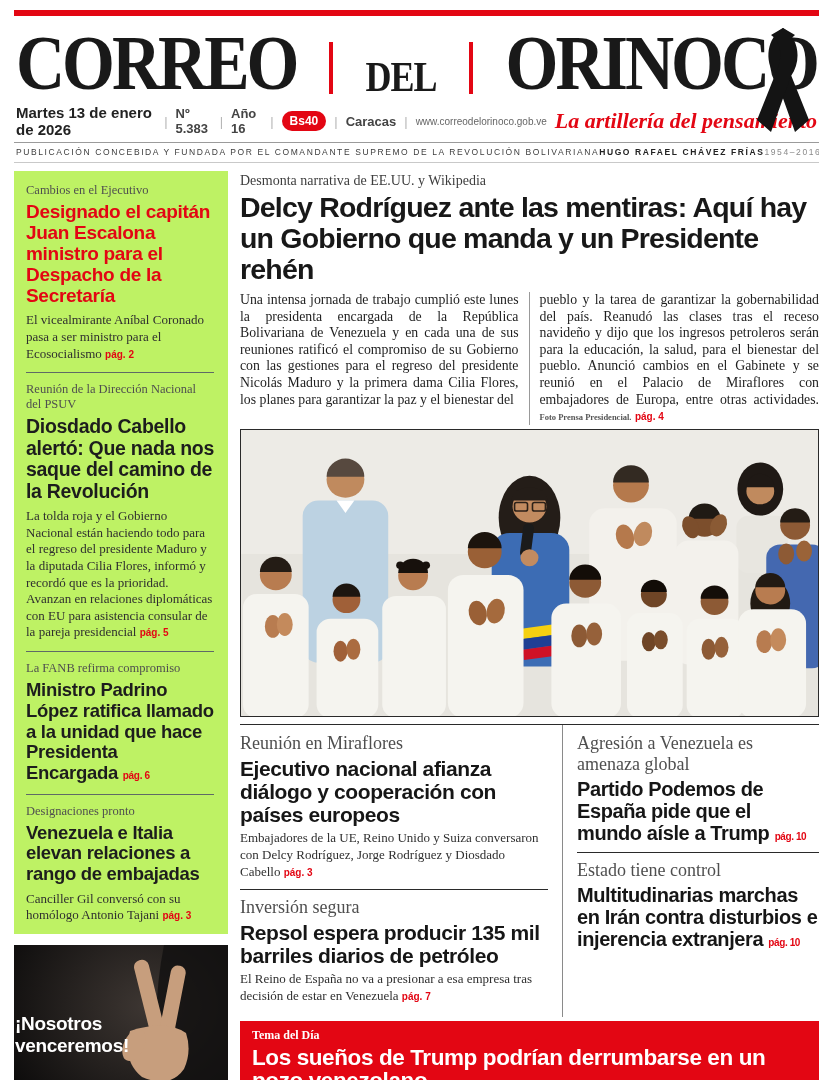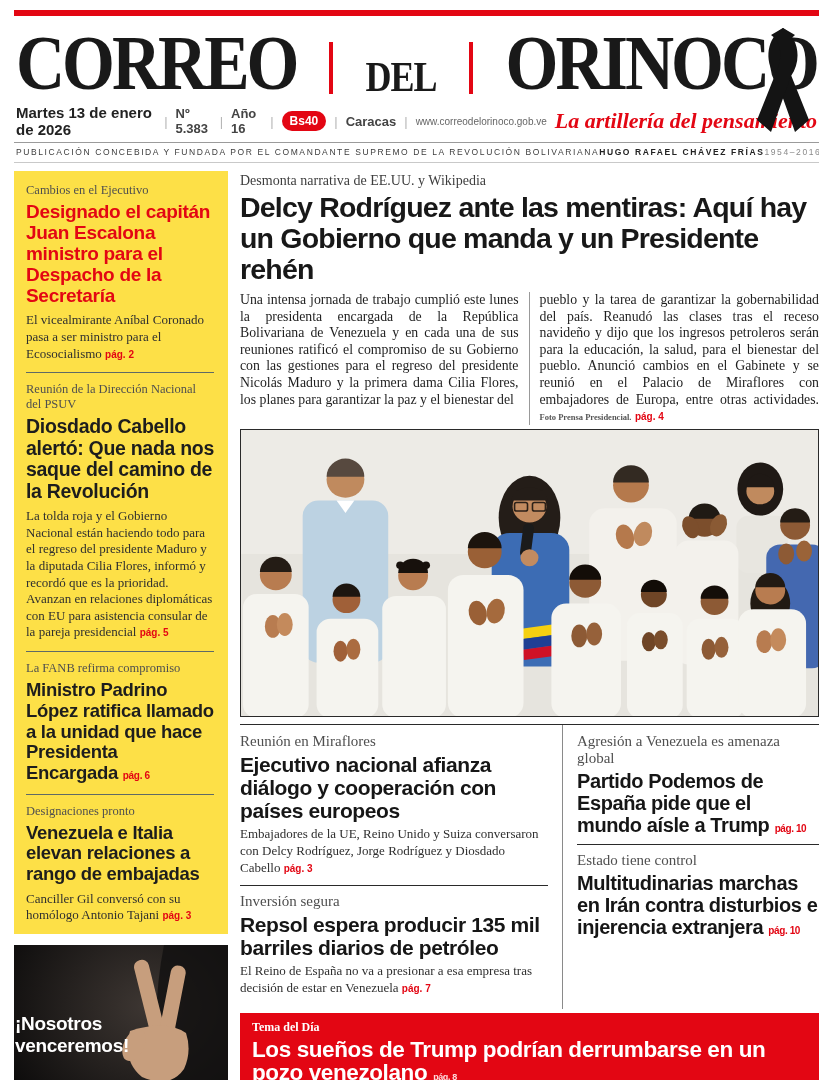--- a/index.html
+++ b/index.html
@@ -25,21 +25,21 @@
   .price-badge { background:#e30613; color:#fff; font-weight:700; font-size:12px; border-radius:14px; padding:4px 8px; line-height:1; }
   .website { font-size:10px; color:#666; font-weight:400; text-decoration:none; }
   .tagline { margin-left:auto; font-family:"Liberation Serif", serif; font-style:italic; font-weight:700; font-size:22px; color:#e30613; white-space:nowrap; }
   .founder-line { display:flex; justify-content:space-between; align-items:baseline; padding:4px 2px 5px 2px; border-bottom:1px solid #c9c9c9; font-size:8.5px; letter-spacing:1.6px; color:#3c3c3c; white-space:nowrap; overflow:hidden; }
   .founder-line .fl-name { font-weight:700; color:#222; }
   .founder-line .fl-years { color:#8a8a8a; }
   
   .content { display:grid; grid-template-columns:214px 1fr; column-gap:12px; margin-top:8px; }
   
   .sidebar { display:flex; flex-direction:column; }
-  .sidebar-box { background:#fde047; padding:12px 14px 10px 12px; flex:0 0 auto; }
+  .sidebar-box { background:#bef264; padding:12px 14px 10px 12px; flex:0 0 auto; }
   .sb-kicker { font-family:"Liberation Serif", serif; font-size:12.5px; color:#4f4f4f; margin-bottom:4px; }
   .sb-headline-red { font-size:19px; font-weight:700; color:#e30613; line-height:1.1; letter-spacing:-0.3px; }
   .sb-headline-black { font-size:19.5px; font-weight:700; color:#1d1d1d; line-height:1.1; letter-spacing:-0.3px; }
   .sb-headline-serifless { font-size:18.5px; font-weight:700; color:#1d1d1d; line-height:1.12; letter-spacing:-0.3px; }
   .sb-deck { font-family:"Liberation Serif", serif; font-size:13px; color:#2f2f2f; line-height:1.28; margin-top:6px; }
   .pg-tag { color:#e30613; font-weight:700; font-size:10px; font-family:"Liberation Sans", sans-serif; white-space:nowrap; }
   .sb-divider { border:none; border-top:1px solid #5f6a66; margin:10px 0 9px 0; }
   .promo-box { position:relative; margin-top:11px; height:190px; background:#0c0b0b; flex:0 0 auto; }
   .promo-box svg { position:absolute; inset:0; width:100%; height:100%; }
   .promo-slogan { position:absolute; left:1px; top:68px; width:118px; color:#ffffff; font-weight:700; font-size:19px; line-height:1.15; letter-spacing:-0.3px; }
@@ -53,21 +53,21 @@
   .body-col.second { padding-left:10px; }
   .credit { font-size:8.5px; color:#555; font-weight:700; }
   .photo-frame { border:1px solid #2a2a2a; height:288px; overflow:hidden; }
   .photo-frame svg { display:block; width:100%; height:100%; }
   
   .stories { display:grid; grid-template-columns:322px 1fr; column-gap:0; border-top:1px solid #2a2a2a; margin-top:7px; }
   .stories-left { padding:6px 14px 4px 0; }
   .stories-right { border-left:1px solid #8a8a8a; padding:6px 0 4px 14px; }
   .story { padding:2px 0 8px 0; }
   .story + .story { border-top:1px solid #2a2a2a; padding-top:7px; }
-  .story-kicker { font-family:"Liberation Serif", serif; font-size:15px; color:#4f4f4f; margin-bottom:3px; }
+  .story-kicker { font-family:"Liberation Serif", serif; font-size:18px; color:#4f4f4f; margin-bottom:3px; }
   .story-headline { font-size:21px; font-weight:700; color:#161616; line-height:1.1; letter-spacing:-0.4px; }
   .story-headline.sm { font-size:20px; }
   .story-deck { font-family:"Liberation Serif", serif; font-size:13px; color:#2f2f2f; line-height:1.3; margin-top:4px; }
   
   .tema-strip { background:#e30613; color:#fff; padding:7px 12px 9px 12px; margin-top:4px; }
   .tema-kicker { font-size:12px; font-weight:700; font-family:"Liberation Serif", serif; margin-bottom:3px; }
   .tema-headline { font-size:22.5px; font-weight:700; letter-spacing:-0.4px; line-height:1.05; }
   .tema-headline .pg-tag { color:#ffd9db; font-size:9px; }
 </style>
 </head>

